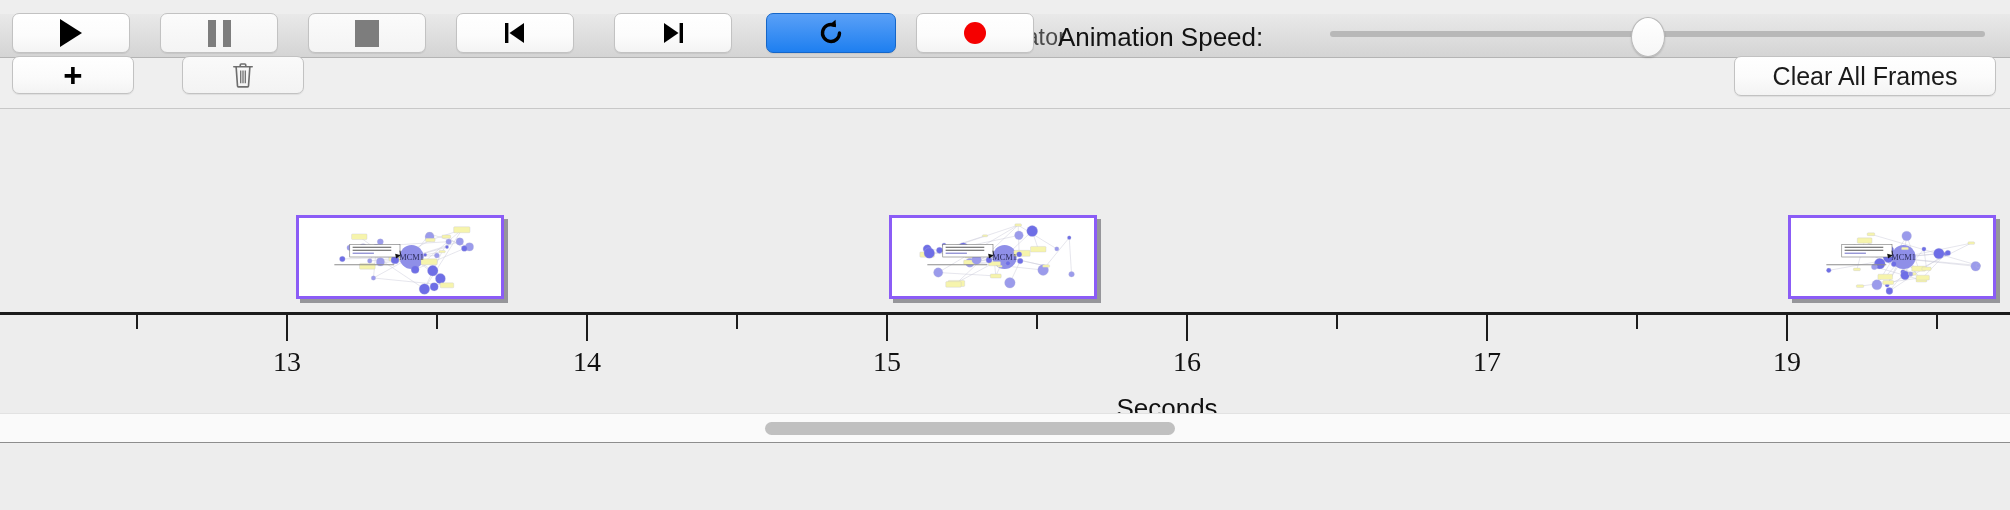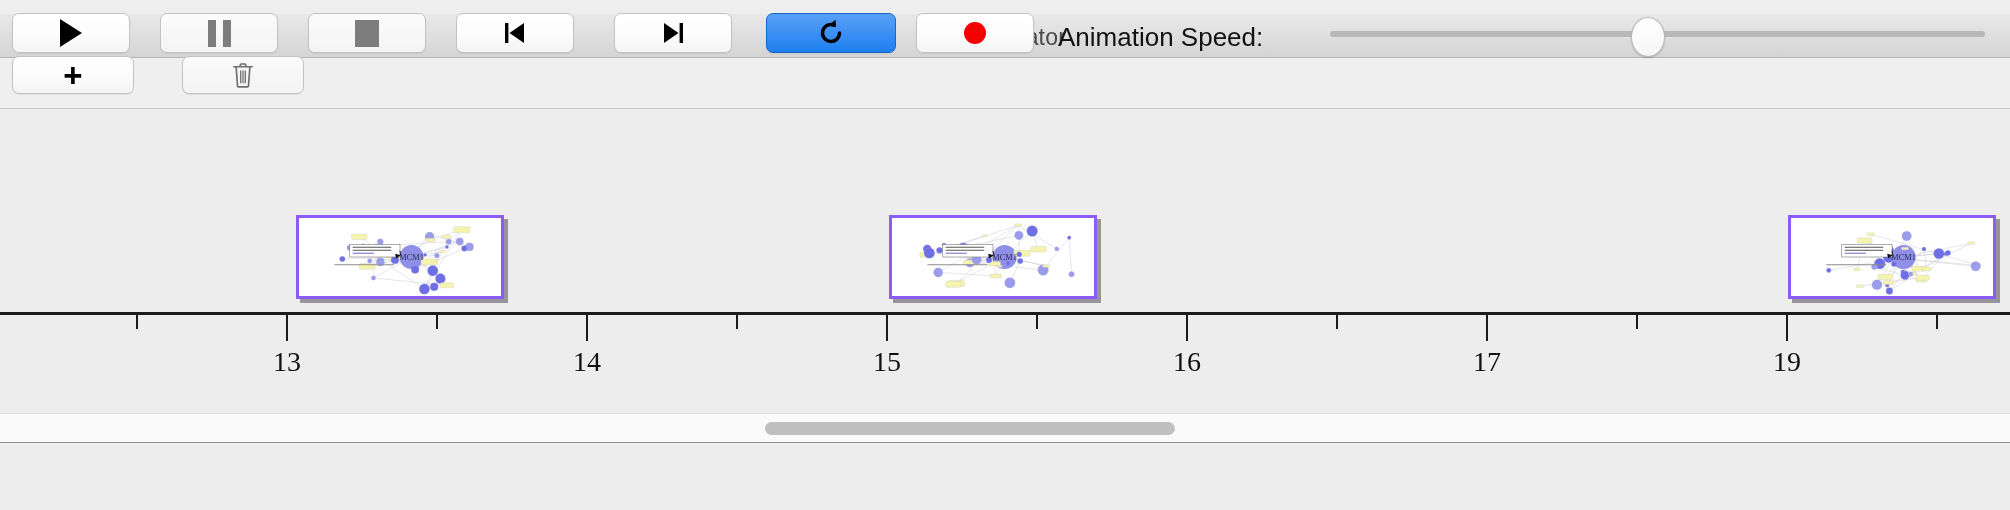--- a/index.html
+++ b/index.html
@@ -279,20 +279,23 @@
 
   <div class="btn btn-delete flat">
     <svg class="trash-icon" viewBox="0 0 24 28">
       <path d="M2 5 H22" stroke="#6e6e6e" stroke-width="1.8" fill="none" stroke-linecap="round"></path>
       <path d="M9 5 V3 a1 1 0 0 1 1-1 h4 a1 1 0 0 1 1 1 v2" stroke="#6e6e6e" stroke-width="1.8" fill="none"></path>
       <path d="M4.5 5 L6 26 a1 1 0 0 0 1 1 h10 a1 1 0 0 0 1-1 L19.5 5" stroke="#6e6e6e" stroke-width="1.8" fill="none" stroke-linejoin="round"></path>
       <path d="M9.5 9 V23 M12 9 V23 M14.5 9 V23" stroke="#6e6e6e" stroke-width="1.4" fill="none"></path>
     </svg>
   </div>
 
+  <div class="btn btn-clear">
+    <span>Clear All Frames</span>
+  </div>
 
   <div class="timeline">
     <div class="axis-line"></div>
     <div id="ticks">
         <div class="tick-label" style="left: -13px;">12</div>
         <div class="tick minor" style="left: 136px;"></div>
         <div class="tick major" style="left: 286px;"></div>
         <div class="tick-label" style="left: 287px;">13</div>
         <div class="tick minor" style="left: 436px;"></div>
         <div class="tick major" style="left: 586px;"></div>
@@ -552,20 +555,23 @@
             <line x1="53.0" y1="31.5" x2="94.6" y2="31.5" stroke="#555" stroke-width="1.1"></line>
             <line x1="53.0" y1="34.7" x2="94.6" y2="34.7" stroke="#555" stroke-width="1.1"></line>
             <line x1="53.0" y1="37.9" x2="75.9" y2="37.9" stroke="#6d6dc6" stroke-width="1.1"></line>
             <path d="M104.0,35.3 L104.8,40.0" stroke="#111" stroke-width="0.9" fill="none"></path>
             <path d="M104.8,40.0 l-6,-1.5 l1,5 Z" fill="#111"></path>
             <line x1="33.3" y1="50.4" x2="97.8" y2="50.4" stroke="#8d8d8d" stroke-width="1.2"></line>
             <text x="116.48000000000002" y="45.2" text-anchor="middle" font-size="9" font-family="&quot;Liberation Serif&quot;, serif" fill="#2a2a55">MCM1</text>
           </svg>
         </div>
       </div>
+    <div class="axis-title">
+      <span>Seconds</span>
+    </div>
   </div>
 
   <div class="hscroll-area">
     <div class="hscroll-thumb"></div>
   </div>
 
   <div class="controls"></div>
 
   <div class="cbtn btn-play">
     <span class="glyph-play"></span>

